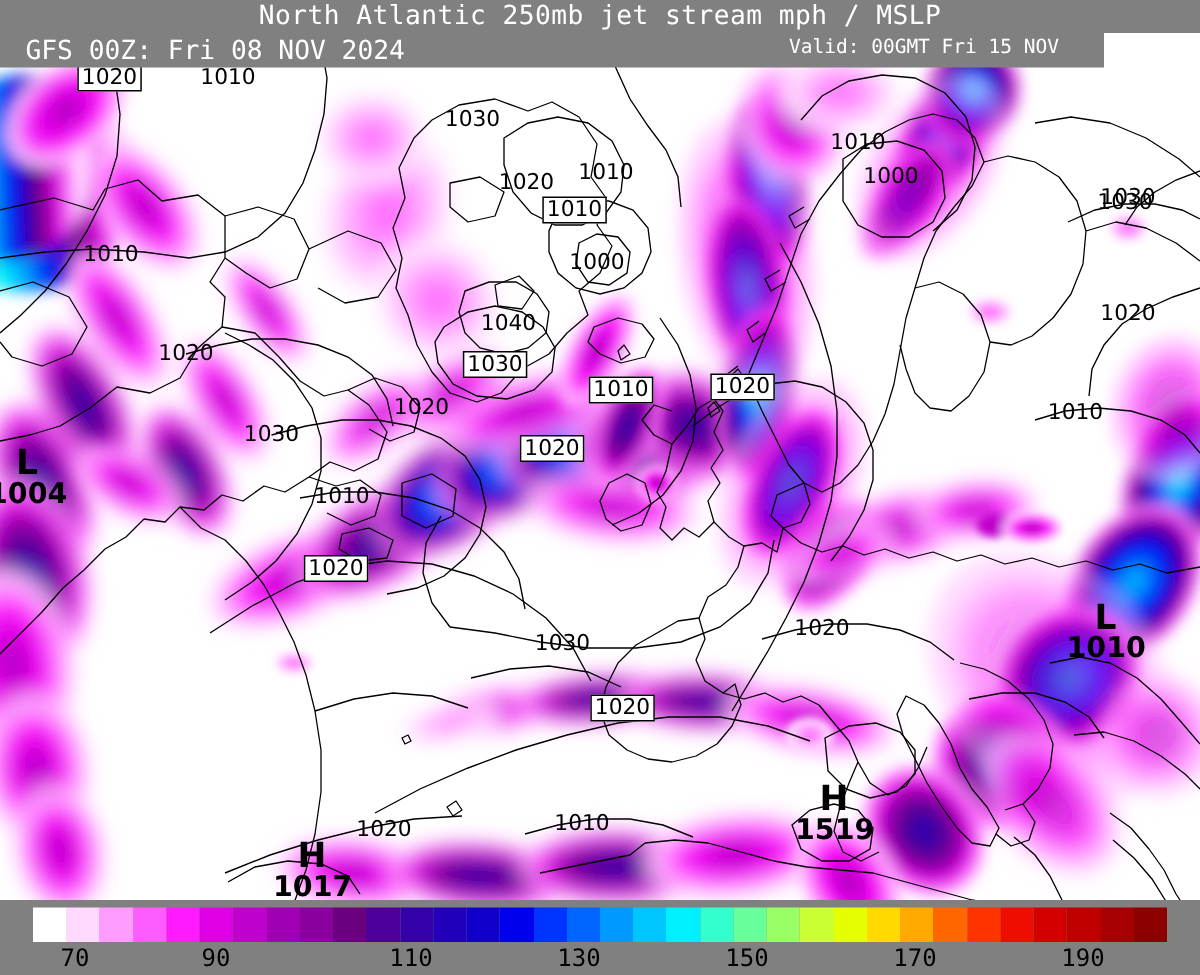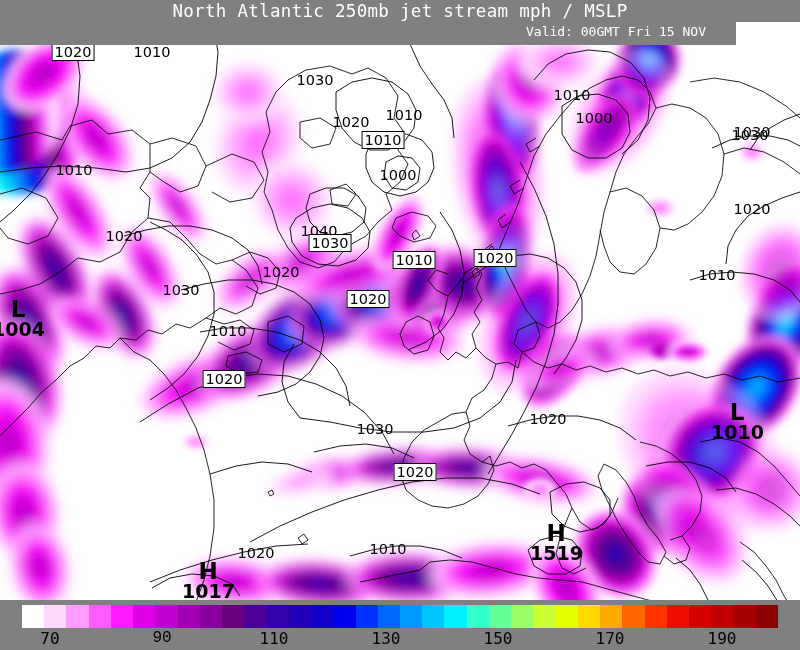--- a/index.html
+++ b/index.html
@@ -450,21 +450,21 @@
         <div class="iso plain" style="left: 74px; top: 148px;">1010</div>
         <div class="iso plain" style="left: 152px; top: 30px;">1010</div>
         <div class="iso plain" style="left: 124px; top: 214px;">1020</div>
         <div class="iso plain" style="left: 315px; top: 58px;">1030</div>
         <div class="iso plain" style="left: 181px; top: 268px;">1030</div>
         <div class="iso plain" style="left: 228px; top: 309px;">1010</div>
         <div class="iso boxed" style="left: 224px; top: 357px;">1020</div>
         <div class="iso plain" style="left: 351px; top: 100px;">1020</div>
         <div class="iso boxed" style="left: 383px; top: 118px;">1010</div>
         <div class="iso plain" style="left: 398px; top: 153px;">1000</div>
-        <div class="iso plain" style="left: 319px; top: 194px; margin-top: 15px;">1040</div>
+        <div class="iso plain" style="left: 339px; top: 194px;">1040</div>
         <div class="iso boxed" style="left: 330px; top: 221px;">1030</div>
         <div class="iso plain" style="left: 281px; top: 250px;">1020</div>
         <div class="iso boxed" style="left: 414px; top: 238px;">1010</div>
         <div class="iso boxed" style="left: 368px; top: 277px;">1020</div>
         <div class="iso plain" style="left: 404px; top: 93px;">1010</div>
         <div class="iso plain" style="left: 375px; top: 407px;">1030</div>
         <div class="iso boxed" style="left: 415px; top: 450px;">1020</div>
         <div class="iso plain" style="left: 256px; top: 531px;">1020</div>
         <div class="iso plain" style="left: 388px; top: 527px;">1010</div>
         <div class="iso plain" style="left: 572px; top: 73px;">1010</div>
@@ -493,20 +493,21 @@
         <div class="psys" style="left: 530px; top: 502px; width: 52px;">
           <span class="ltr">H</span>
           <span class="val">1519</span>
         </div>
       </div>
 
   </div>
 
   <div id="header">
     <div id="title">North Atlantic 250mb jet stream mph / MSLP</div>
+    <div id="run">GFS 00Z: Fri 08 NOV 2024</div>
     <div id="valid">Valid: 00GMT Fri 15 NOV</div>
   </div>
 
   <div id="cbwrap">
     <div id="cbar">
         <div style="background: rgb(255, 255, 255);"></div>
         <div style="background: rgb(255, 217, 255);"></div>
         <div style="background: rgb(255, 156, 255);"></div>
         <div style="background: rgb(255, 92, 255);"></div>
         <div style="background: rgb(255, 26, 255);"></div>
@@ -535,21 +536,21 @@
         <div style="background: rgb(255, 102, 0);"></div>
         <div style="background: rgb(255, 51, 0);"></div>
         <div style="background: rgb(238, 13, 0);"></div>
         <div style="background: rgb(212, 0, 0);"></div>
         <div style="background: rgb(192, 0, 0);"></div>
         <div style="background: rgb(166, 0, 0);"></div>
         <div style="background: rgb(140, 0, 0);"></div>
       </div>
     <div id="cblabels">
         <span style="left: 50px;">70</span>
-        <span style="left: 162px; font-family: Liberation Mono, monospace;">90</span>
+        <span style="left: 144px;">90</span>
         <span style="left: 274px;">110</span>
         <span style="left: 386px;">130</span>
         <span style="left: 498px;">150</span>
         <span style="left: 610px;">170</span>
         <span style="left: 722px;">190</span>
       </div>
   </div>
 
 </div>
 

